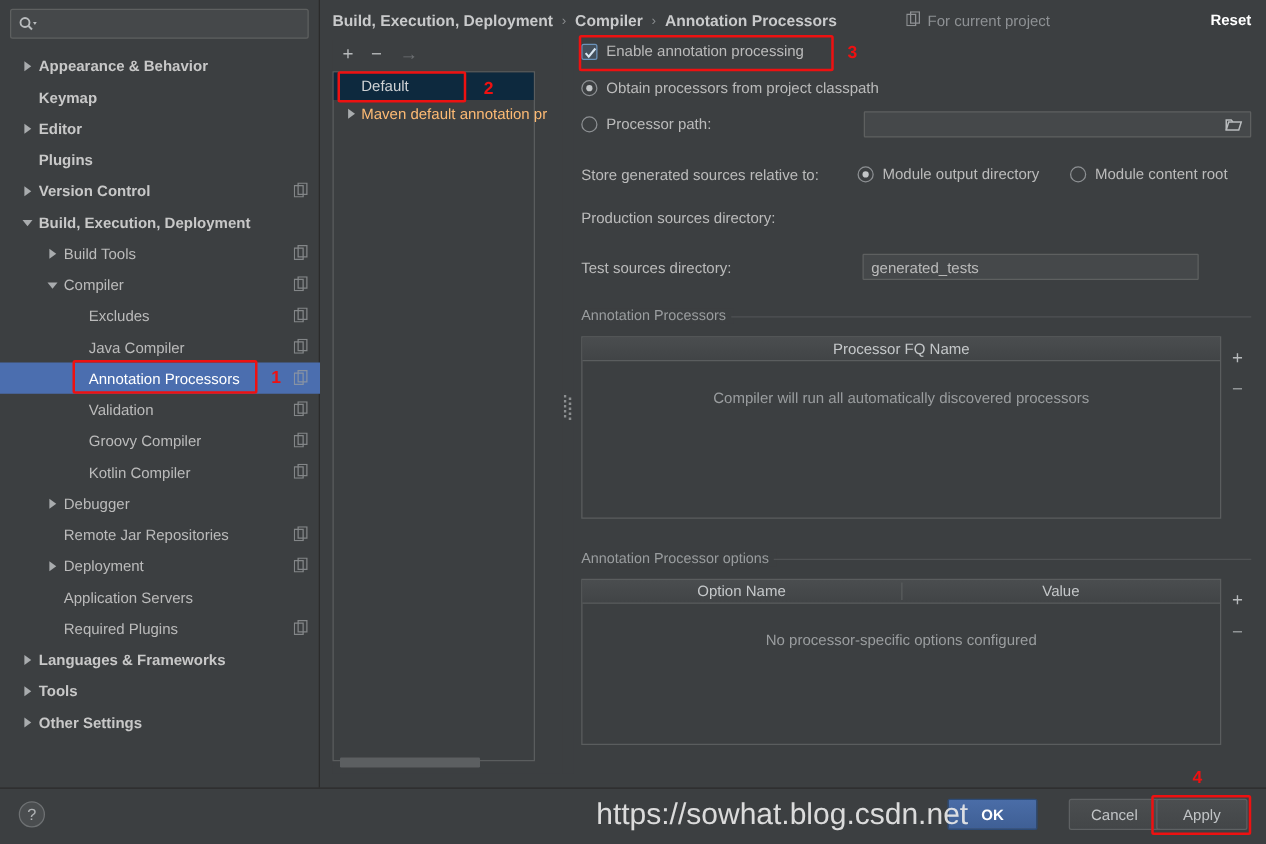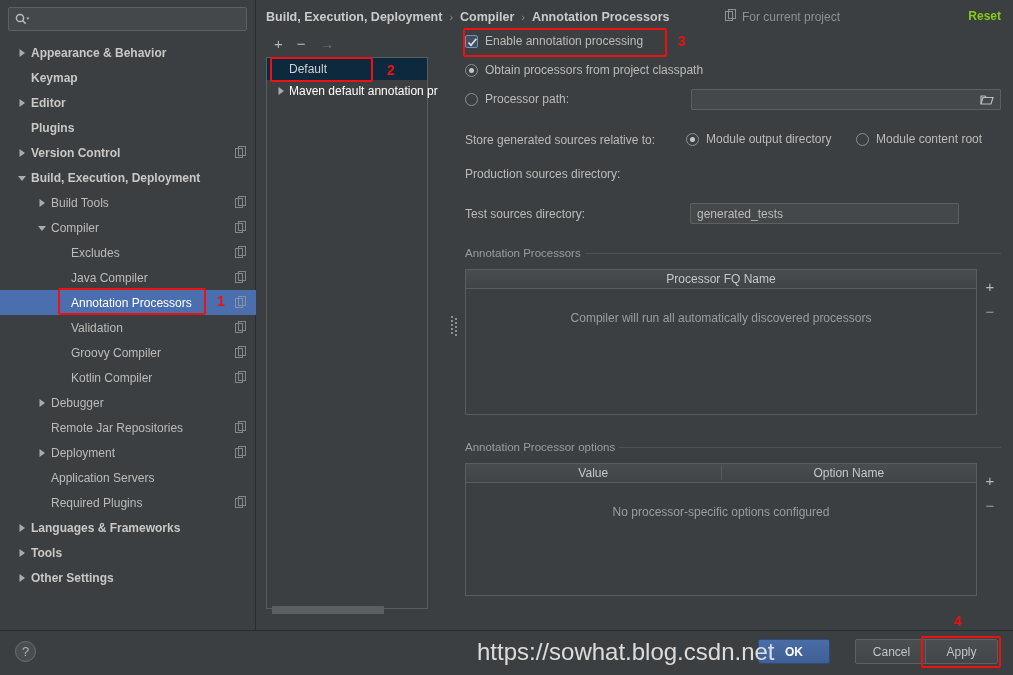--- a/index.html
+++ b/index.html
@@ -62,38 +62,38 @@
     display: flex; align-items: center; white-space: nowrap;
   }
   .crumb { font-weight: bold; font-size: 12.5px; color: #c9cacb; }
   .crumb-sep { color: #8a8d8f; margin: 0 7px; font-size: 11px; }
   #proj-scope {
     position: absolute; left: 725px; top: 9px;
     display: flex; align-items: center; color: #8e9194; font-size: 12px;
   }
   #reset-link {
     position: absolute; right: 12px; top: 9px;
-    color: #84cc16; font-size: 12px; font-weight: bold;
+    color: #ffffff; font-size: 12px; font-weight: bold;
   }
 
   
   #mid-panel {
     position: absolute; left: 266px; top: 32px; width: 182px; height: 587px;
     background: #3c3f41;
   }
   #mid-toolbar { position: relative; height: 22px; width: 182px; display: flex; align-items:center; padding-left: 8px; gap: 14px;}
   .tb-btn { color: #b7babc; font-size: 15px; line-height: 1; }
   .tb-btn.dim { color: #6f7275; }
   #mid-list {
     position: absolute; left: 0; top: 25px; width: 162px; height: 552px;
     background: #3c3f41; border: 1px solid #5a5d5e;
   }
   .prow { height: 22px; display: flex; align-items: center; padding-left: 8px; white-space: nowrap; position: relative;}
   .prow.sel { background: #0d293e; }
-  .prow .ptext { color: #ffffff; padding-left: 14px; }
+  .prow .ptext { color: #fdba74; padding-left: 14px; }
   .prow.sel .ptext { color: #cfd2d4; }
   .prow .ptw { position:absolute; left: 8px; width:12px; height:12px; }
   #mid-scroll-track { position:absolute; left:1px; bottom:4px; width:180px; height:9px; }
   #mid-scroll-thumb { position:absolute; left:6px; bottom:5px; width:112px; height:8px; background:#5c5f61; border-radius:1px; }
 
   
   #splitter { position: absolute; left: 450px; top: 32px; width: 9px; height: 587px; background: #3c3f41; }
   #splitter-dots { position:absolute; left:451px; top:316px; width:7px; height:22px; }
 
   
@@ -481,22 +481,22 @@
     <div class="side-btns" style="left:518px; top:243px;">
       <span class="b">+</span>
       <span class="b minus">−</span>
     </div>
 
     <div class="sect-title" style="left:6px; top:415px;">Annotation Processor options</div>
     <div class="sect-line" style="left:160px; top:421px; width:382px;"></div>
 
     <div class="tbl" style="left:6px; top:437px; width:512px; height:133px;">
       <div class="tbl-head">
+        <div class="th" style="flex:1;">Option Name</div>
         <div class="th" style="flex:1;">Value</div>
-        <div class="th" style="flex:1;">Option Name</div>
       </div>
       <div class="tbl-empty">
         <span>No processor-specific options configured</span>
       </div>
     </div>
     <div class="side-btns" style="left:518px; top:437px;">
       <span class="b">+</span>
       <span class="b minus">−</span>
     </div>
   </div>

